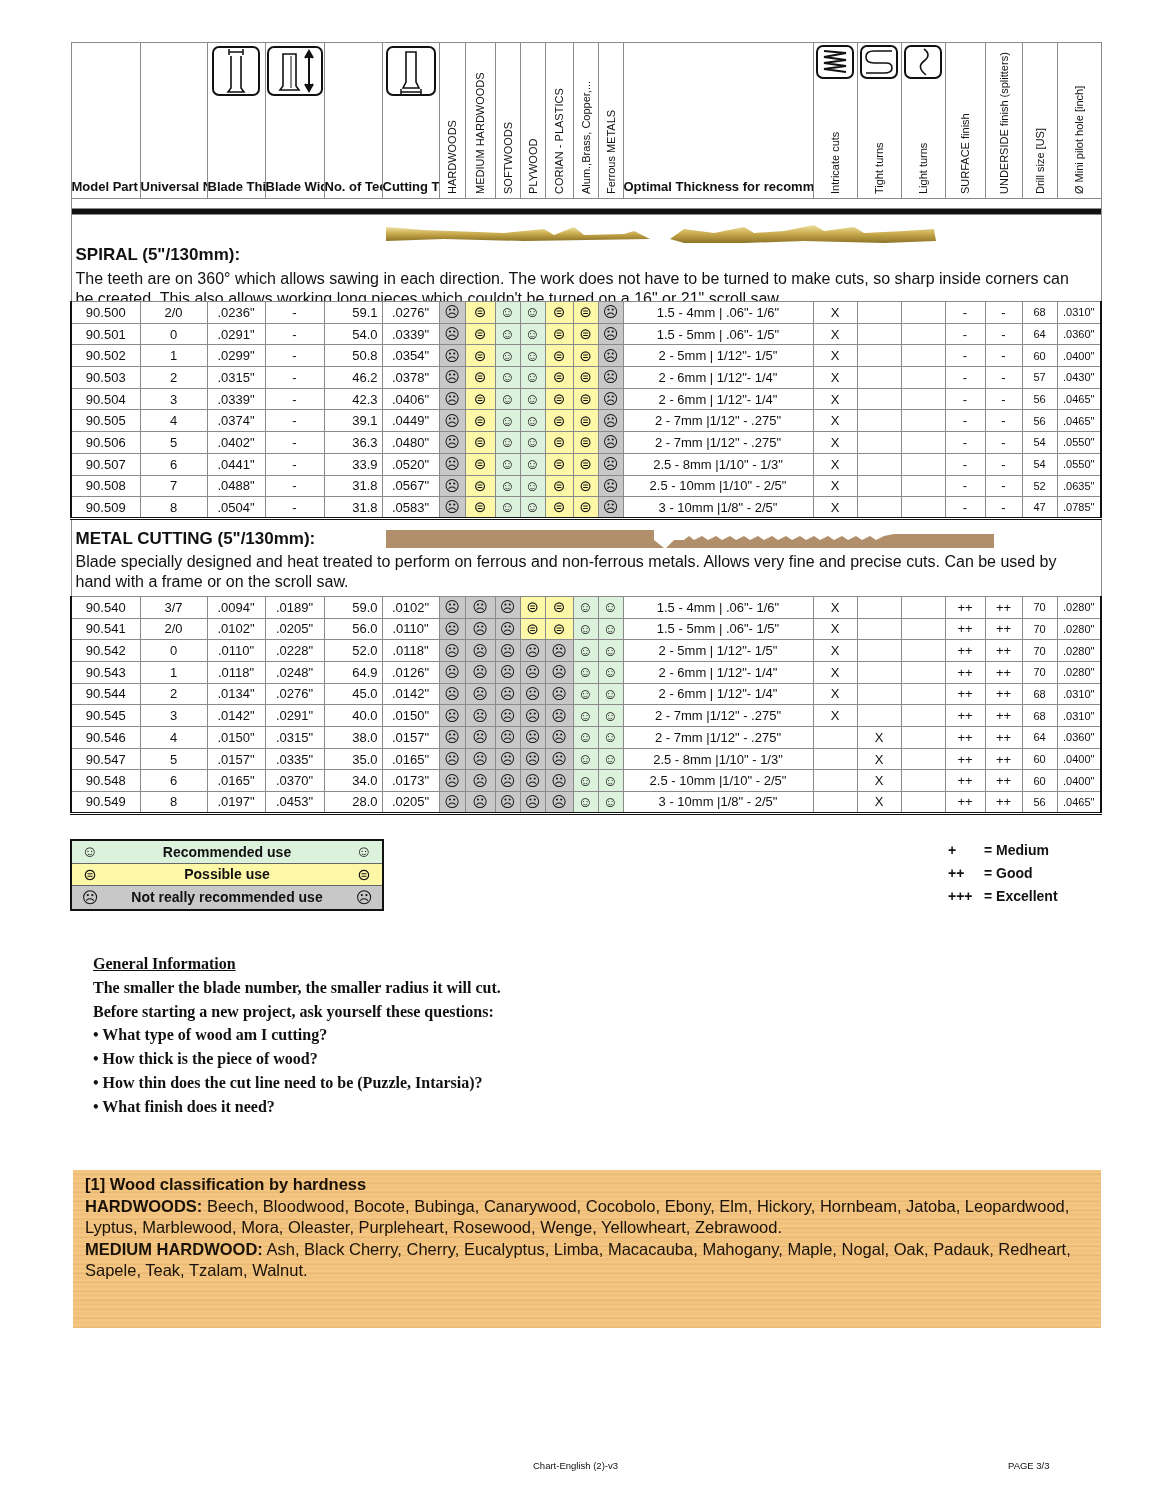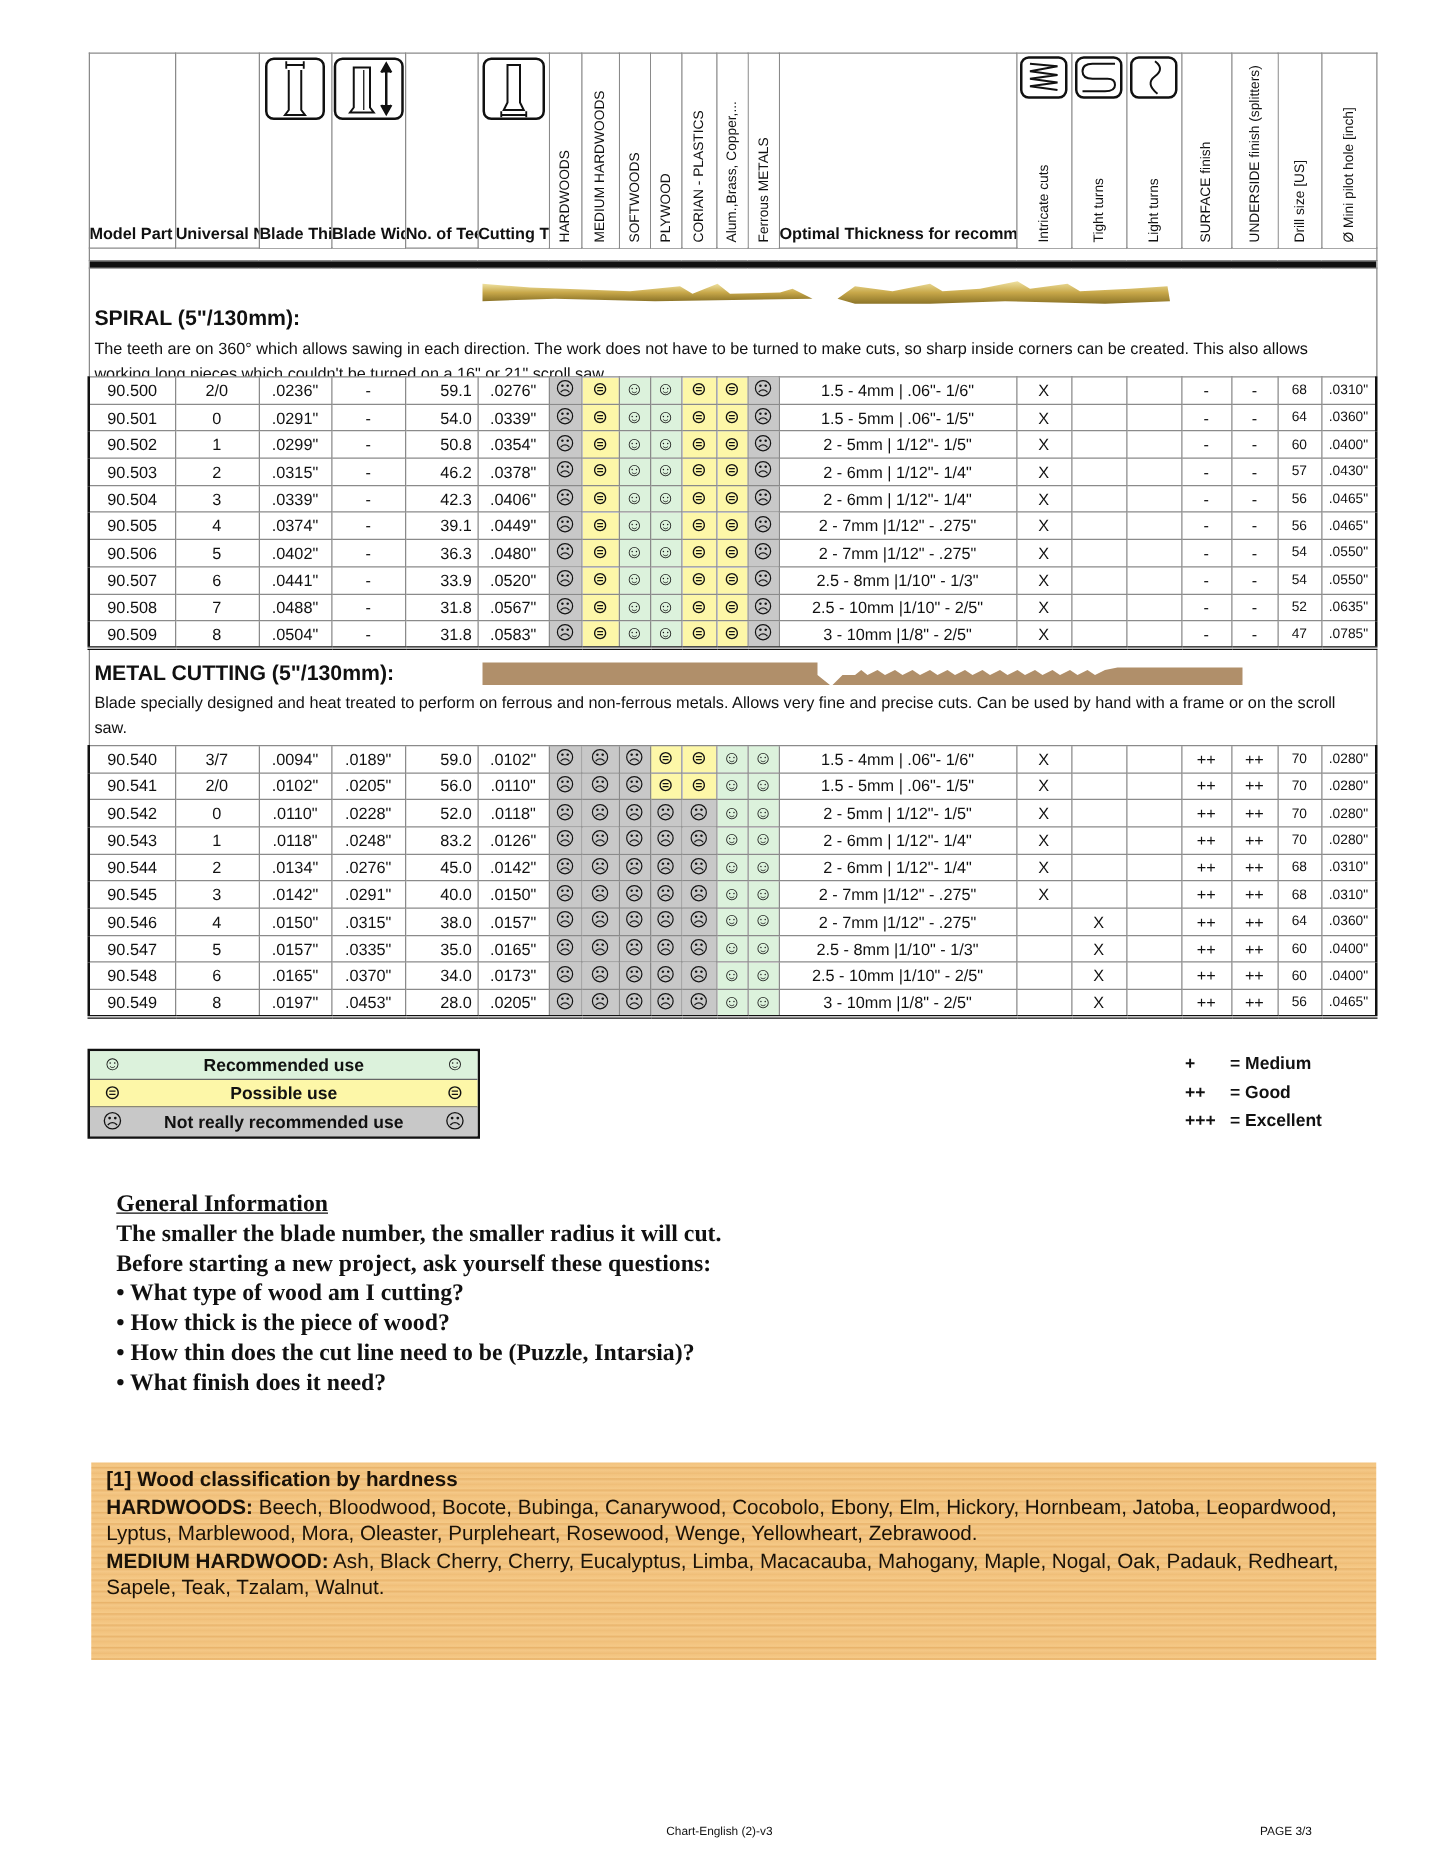--- a/index.html
+++ b/index.html
@@ -20,21 +20,21 @@
   .hdr th .lbl { display: block; }
 
   .spacer-row td { border: none; height: 10px; }
   .black-bar td { background: #111; height: 6px; border: 2px solid #111; padding: 0; }
 
   .section-hdr td { border-left: 2px solid #111; border-right: 2px solid #111; border-top: none; border-bottom: none; padding: 0; }
   .sec-box { position: relative; height: 86px; }
   .sec-box.metal { height: 76px; }
   .sec-title { position: absolute; left: 4px; top: 30px; font-size: 17px; font-weight: bold; }
   .sec-box.metal .sec-title { top: 9px; }
-  .sec-desc { position: absolute; left: 4px; top: 54px; right: 20px; font-size: 13px; line-height: 20px; white-space: normal; }
+  .sec-desc { position: absolute; left: 4px; top: 54px; right: 20px; font-size: 16px; line-height: 20px; white-space: normal; }
   .sec-box.metal .sec-desc { top: 32px; }
   .blade-img { position: absolute; }
 
   .data td { height: 21.7px; font-size: 13px; text-align: center; padding: 0 2px; }
   .data td.r { text-align: right; padding-right: 4px; }
   .data td.face { font-size: 15px; padding: 0; line-height: 18px; }
   .data td.small { font-size: 11px; }
   .data td.first { border-left: 2px solid #111; }
   .data td.last { border-right: 2px solid #111; }
   .data.end td { border-bottom: 3px double #111; }
@@ -47,21 +47,21 @@
   .legend .row { display: flex; align-items: center; height: 22.5px; font-size: 14px; font-weight: bold; border-bottom: 1px solid #666; }
   .legend .row:last-child { border-bottom: none; }
   .legend .row .ic { width: 36px; text-align: center; font-size: 16px; font-weight: normal; }
   .legend .row .tx { flex: 1; text-align: center; }
 
   .plus-legend { position: absolute; left: 948px; top: 842px; font-size: 14px; font-weight: bold; }
   .plus-legend .prow { height: 23px; display: flex; }
   .plus-legend .sym { width: 36px; }
 
   
-  .geninfo { position: absolute; left: 93px; top: 952px; font-family: "Liberation Serif", serif; font-weight: bold; font-size: 19px; line-height: 23.8px; }
+  .geninfo { position: absolute; left: 93px; top: 952px; font-family: "Liberation Serif", serif; font-weight: bold; font-size: 16px; line-height: 23.8px; }
   .geninfo .title { text-decoration: underline; }
 
   
   .wood { position: absolute; left: 73px; top: 1170px; width: 1028px; height: 158px;
     background: repeating-linear-gradient(180deg, #f2c27d 0px, #f5c987 3px, #e9b46c 4px, #f4c887 6px, #efbd77 9px);
     padding: 4px 12px; font-size: 16.5px; line-height: 21.5px; color: #1a1208; }
   .wood b { font-weight: bold; }
 
   .footer-left { position: absolute; left: 533px; top: 1460px; font-size: 9.5px; }
   .footer-right { position: absolute; left: 1008px; top: 1460px; font-size: 9.5px; }
@@ -530,21 +530,21 @@
           <td>++</td>
           <td>++</td>
           <td class="small">70</td>
           <td class="last small">.0280"</td>
         </tr>
         <tr class="data">
           <td class="first">90.543</td>
           <td>1</td>
           <td>.0118"</td>
           <td>.0248"</td>
-          <td class="r">83.2</td>
+          <td class="r">64.9</td>
           <td>.0126"</td>
           <td class="face g">☹</td>
           <td class="face g">☹</td>
           <td class="face g">☹</td>
           <td class="face g">☹</td>
           <td class="face g">☹</td>
           <td class="face gr">☺</td>
           <td class="face gr">☺</td>
           <td>2 - 6mm | 1/12"- 1/4"</td>
           <td>X</td>

